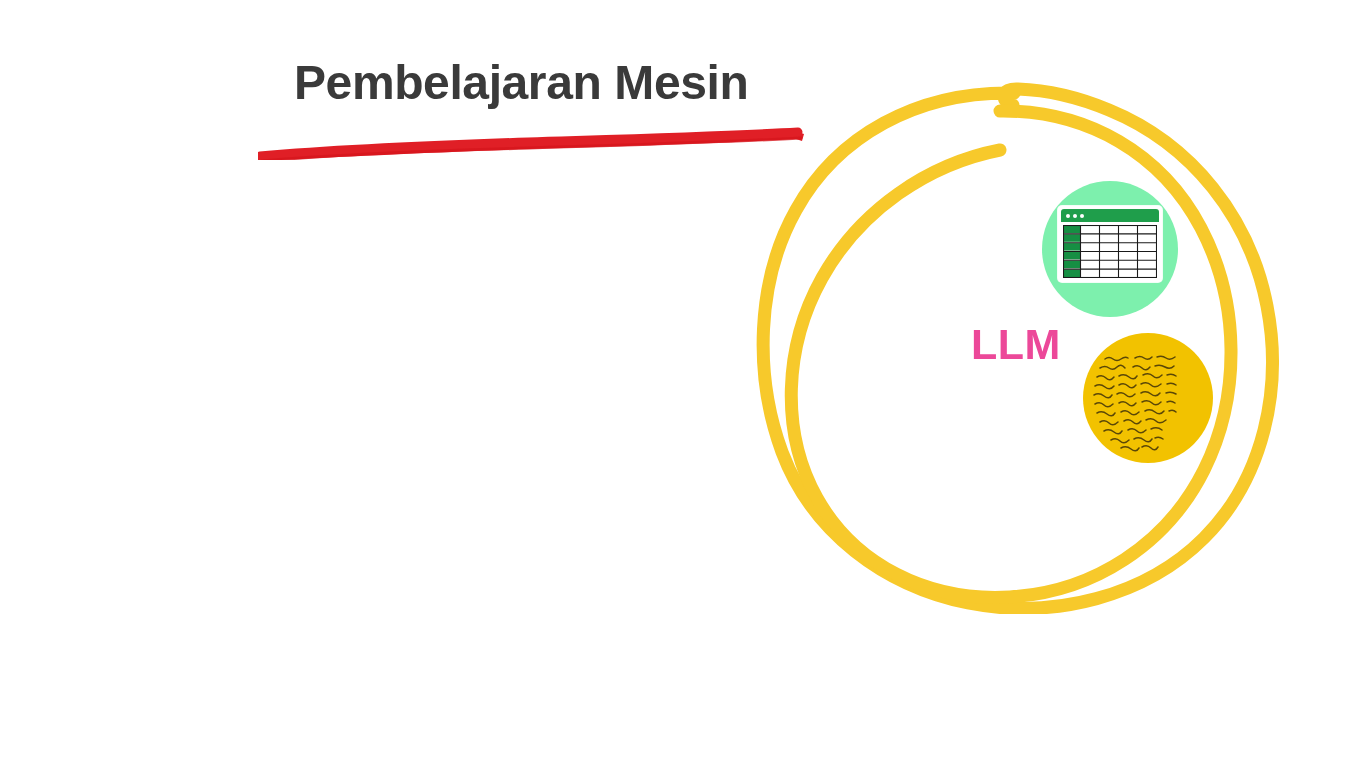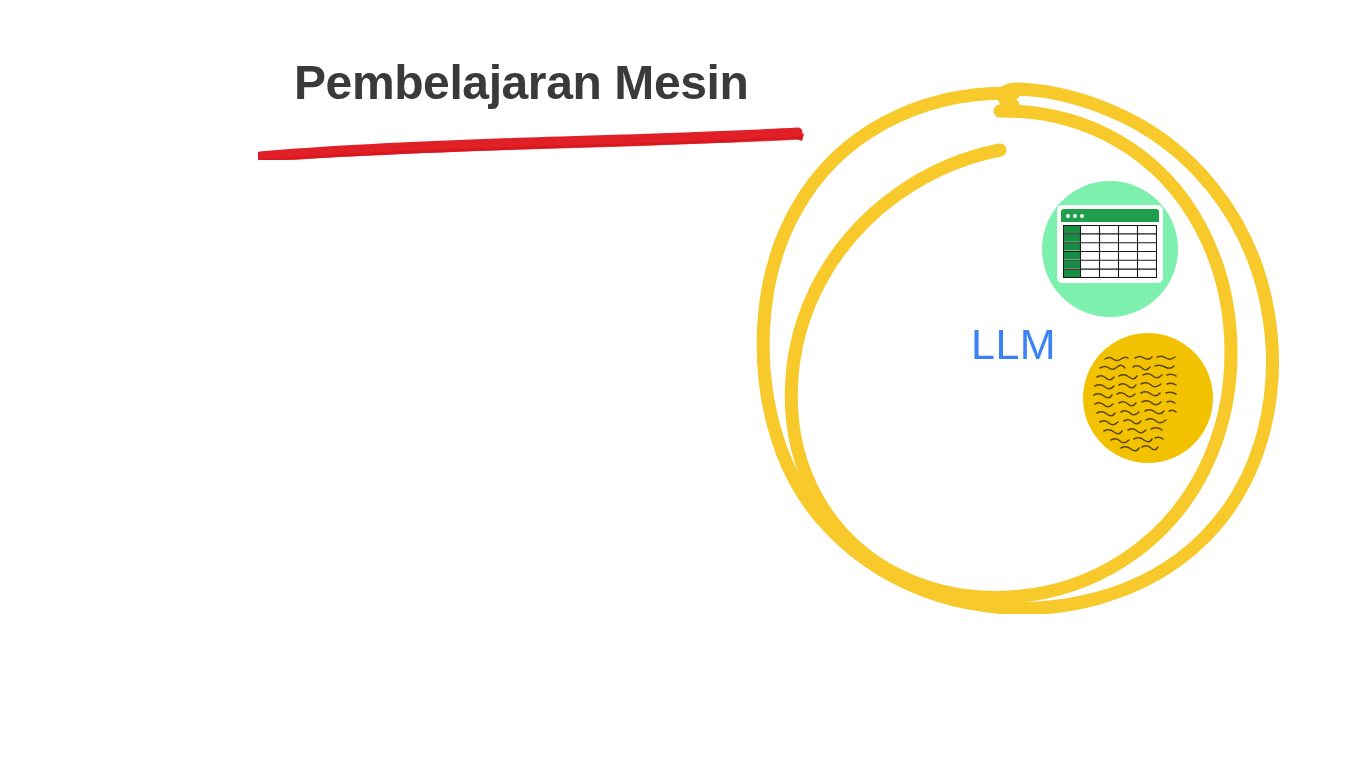--- a/index.html
+++ b/index.html
@@ -133,23 +133,23 @@
     inset: 0;
   }
 
   
   .llm-label {
     position: absolute;
     left: 971px;
     top: 318px;
     font-family: "Liberation Sans", sans-serif;
     font-size: 43px;
-    font-weight: normal;
+    font-weight: bold;
     letter-spacing: 0.5px;
-    color: #3b82f6;
+    color: #ec4899;
     line-height: 52px;
     white-space: nowrap;
   }
 </style>
 </head>
 <body>
 
 <div id="slide">
 
   <div class="title-block">

